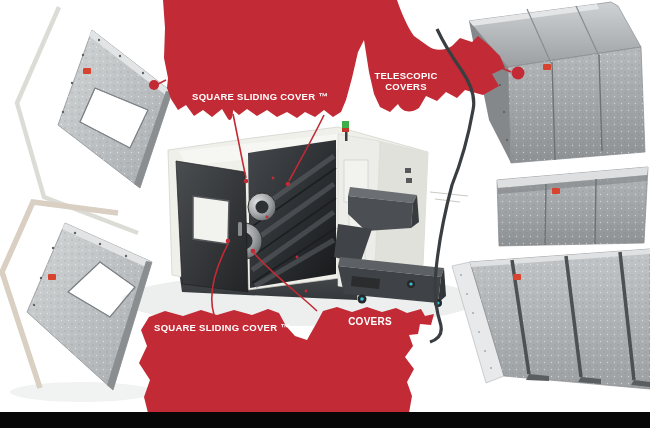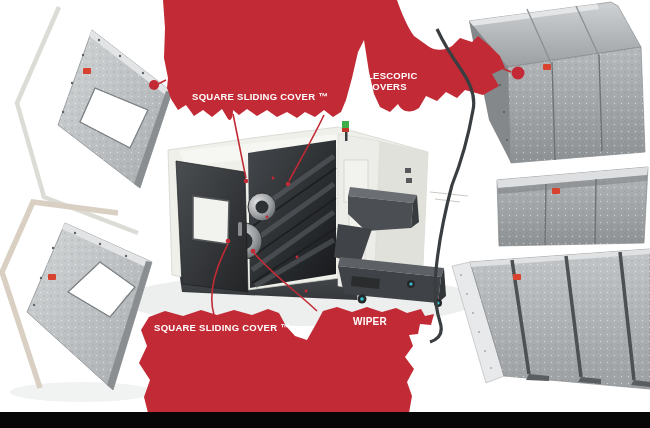--- a/index.html
+++ b/index.html
@@ -257,19 +257,19 @@
   <g fill="var(--accent-red)">
     <circle cx="228" cy="241" r="2.3"></circle>
     <circle cx="253" cy="251" r="2.3"></circle>
   </g>
 
   <rect x="0" y="412" width="650" height="16" fill="var(--bar-black)"></rect>
 </svg>
 
 <div class="callout-label" style="left:175px;top:91px;width:170px;">SQUARE SLIDING COVER ™</div>
 
-<div class="callout-label" style="left:343px;top:70px;width:86px;text-align:center;">TELESCOPIC COVERS</div>
+<div class="callout-label" style="left:363px;top:70px;width:86px;text-align:center;">TELESCOPIC COVERS</div>
 
 <div class="callout-label" style="left:137px;top:322px;width:170px;">SQUARE SLIDING COVER ™</div>
 
-<div class="callout-label" style="left:330px;top:316px;width:80px;font-size:10px;">WIPER</div>
+<div class="callout-label" style="left:330px;top:316px;width:80px;font-size:10px;">COVERS</div>
 
 </div>
 
 </body></html>

